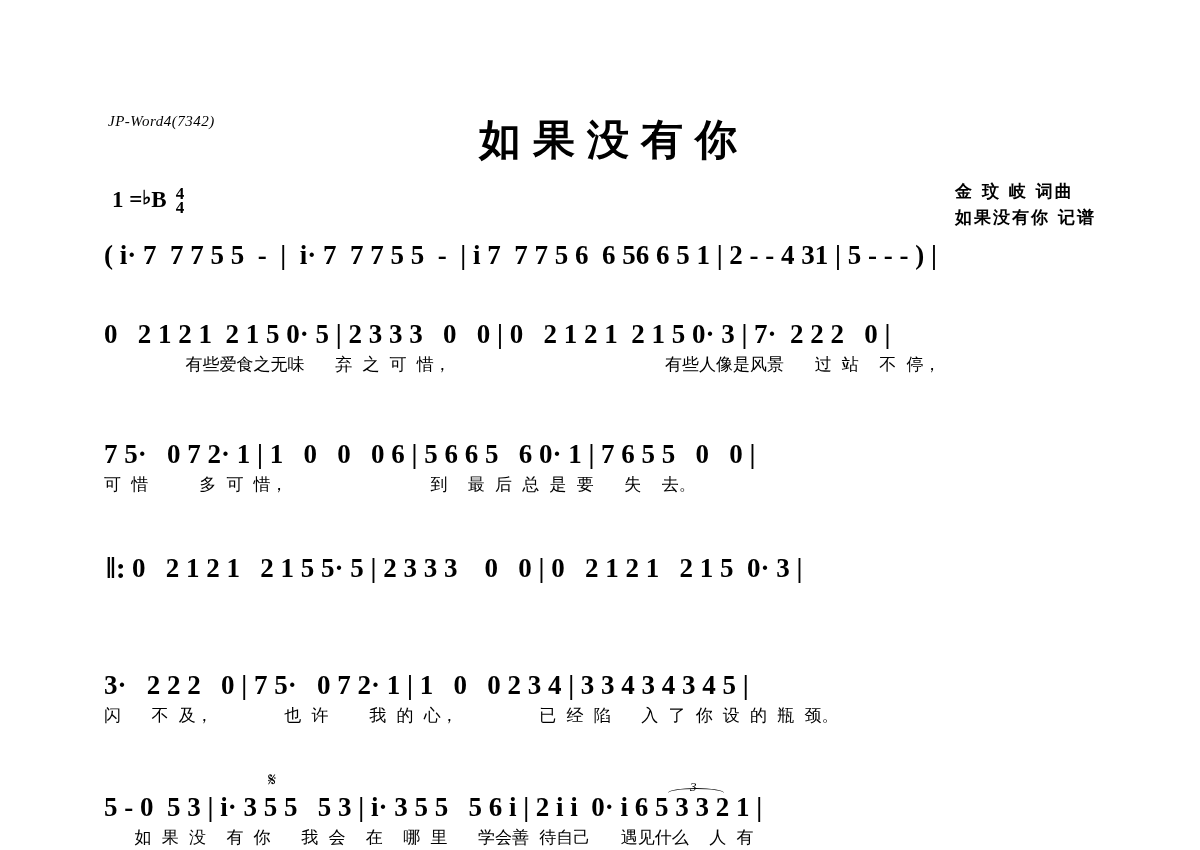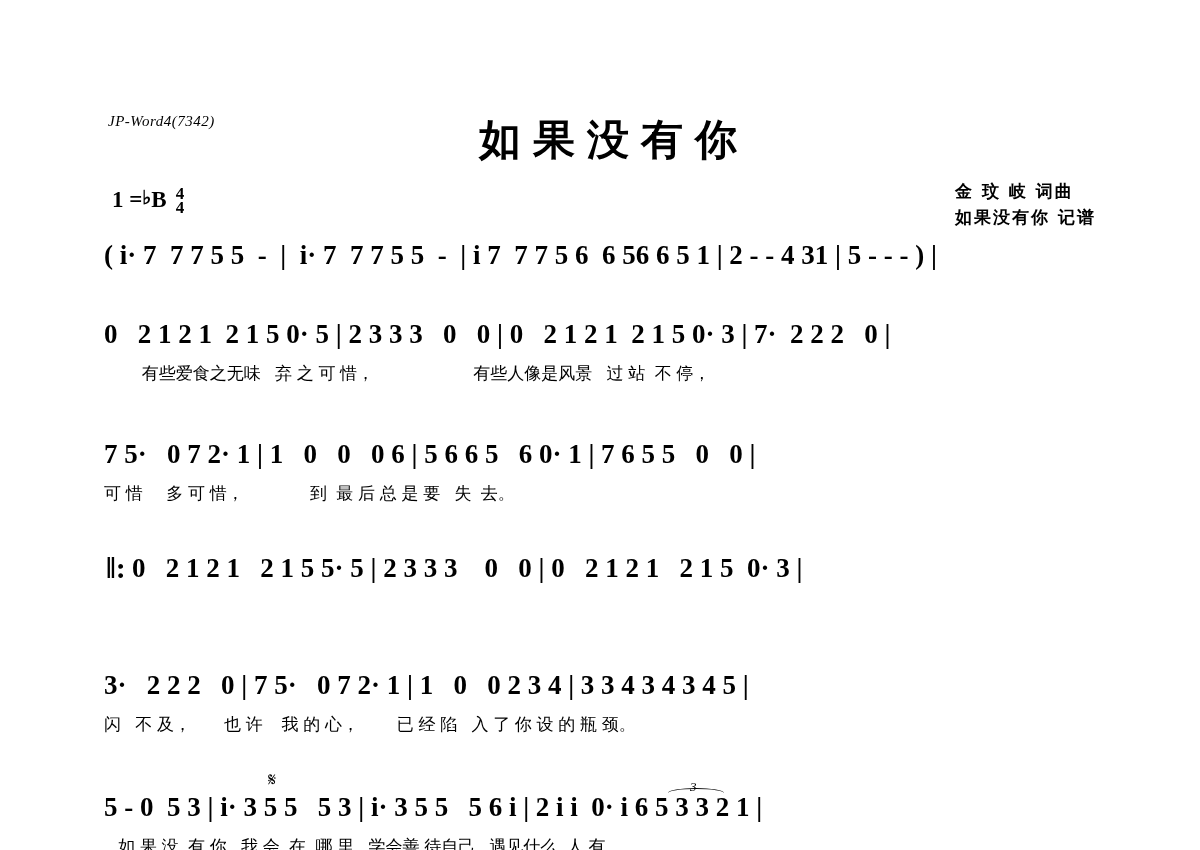--- a/index.html
+++ b/index.html
@@ -104,25 +104,25 @@
   }
   .notes-line {
     font-family: "Liberation Serif", serif;
     font-size: 27px;
     font-weight: bold;
     letter-spacing: 0px;
     white-space: pre;
     line-height: 34px;
   }
   .lyrics-line {
-    font-family: Liberation Sans, sans-serif;
+    font-family: Liberation Mono, monospace;
     font-size: 17px;
     white-space: pre;
     line-height: 26px;
-    margin-top: 10px;
+    margin-top: 2px;
     letter-spacing: 0px;
   }
 
   
   .repeat-start {
     position: absolute;
     left: 106px;
     font-size: 30px;
     font-weight: bold;
     font-family: "Liberation Serif", serif;

